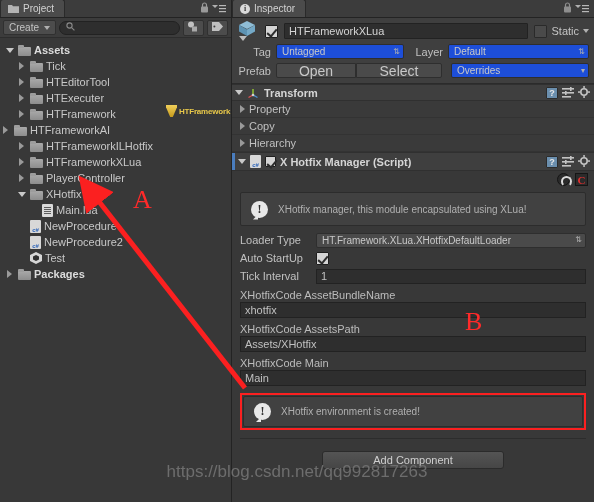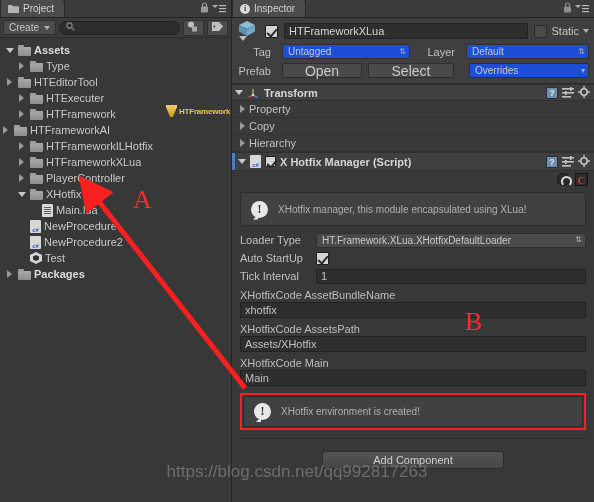--- a/index.html
+++ b/index.html
@@ -158,21 +158,21 @@
     border:solid #2d2d2d; border-width: 0 2px 2px 0; transform: rotate(40deg);
   }
   .chk.off { background: #4a4a4a; border-color:#2a2a2a; }
   .name-field {
     flex: 1; height: 16px; background: #2e2e2e;
     border: 1px solid #222; border-radius: 1px;
     display: flex; align-items: center; padding: 0 4px;
     color: #d4d4d4; font-size: 11px;
   }
   .static-wrap { display: flex; align-items: center; gap: 4px; color: #c4c4c4; font-size:11px;}
-  .go-row2, .go-row3 { display: flex; align-items: center; gap: 11px; margin-top: 4px; height: 15px; }
+  .go-row2, .go-row3 { display: flex; align-items: center; gap: 5px; margin-top: 4px; height: 15px; }
   .lbl-r { text-align: right; color: #c0c0c0; font-size: 11px; flex: none; }
   .dropdown {
     height: 15px; background: #1d4ed8; border: 1px solid #2e2e2e; border-radius: 2px;
     display: flex; align-items: center; padding: 0 3px 0 5px;
     color: #c8c8c8; font-size: 10px; position: relative;
   }
   .dd-arrow { margin-left: auto; color: #b0b0b0; font-size: 8px; line-height: 1; padding-left: 4px;}
   .btn-sm {
     height: 15px; background: #4a4a4a; border: 1px solid #2e2e2e;
     display: flex; align-items: center; justify-content: center;
@@ -347,23 +347,23 @@
             <span class="tri-d"></span>
           </span>
           <span class="folder-ic"></span>
           <span>Assets</span>
         </div>
         <div class="tree-row" style="padding-left: 16px;">
           <span class="tw">
             <span class="tri-r"></span>
           </span>
           <span class="folder-ic"></span>
-          <span>Type</span>
-        </div>
-        <div class="tree-row" style="padding-left: 4px;">
+          <span>Tick</span>
+        </div>
+        <div class="tree-row" style="padding-left: 16px;">
           <span class="tw">
             <span class="tri-r"></span>
           </span>
           <span class="folder-ic"></span>
           <span>HTEditorTool</span>
         </div>
         <div class="tree-row" style="padding-left: 16px;">
           <span class="tw">
             <span class="tri-r"></span>
           </span>

